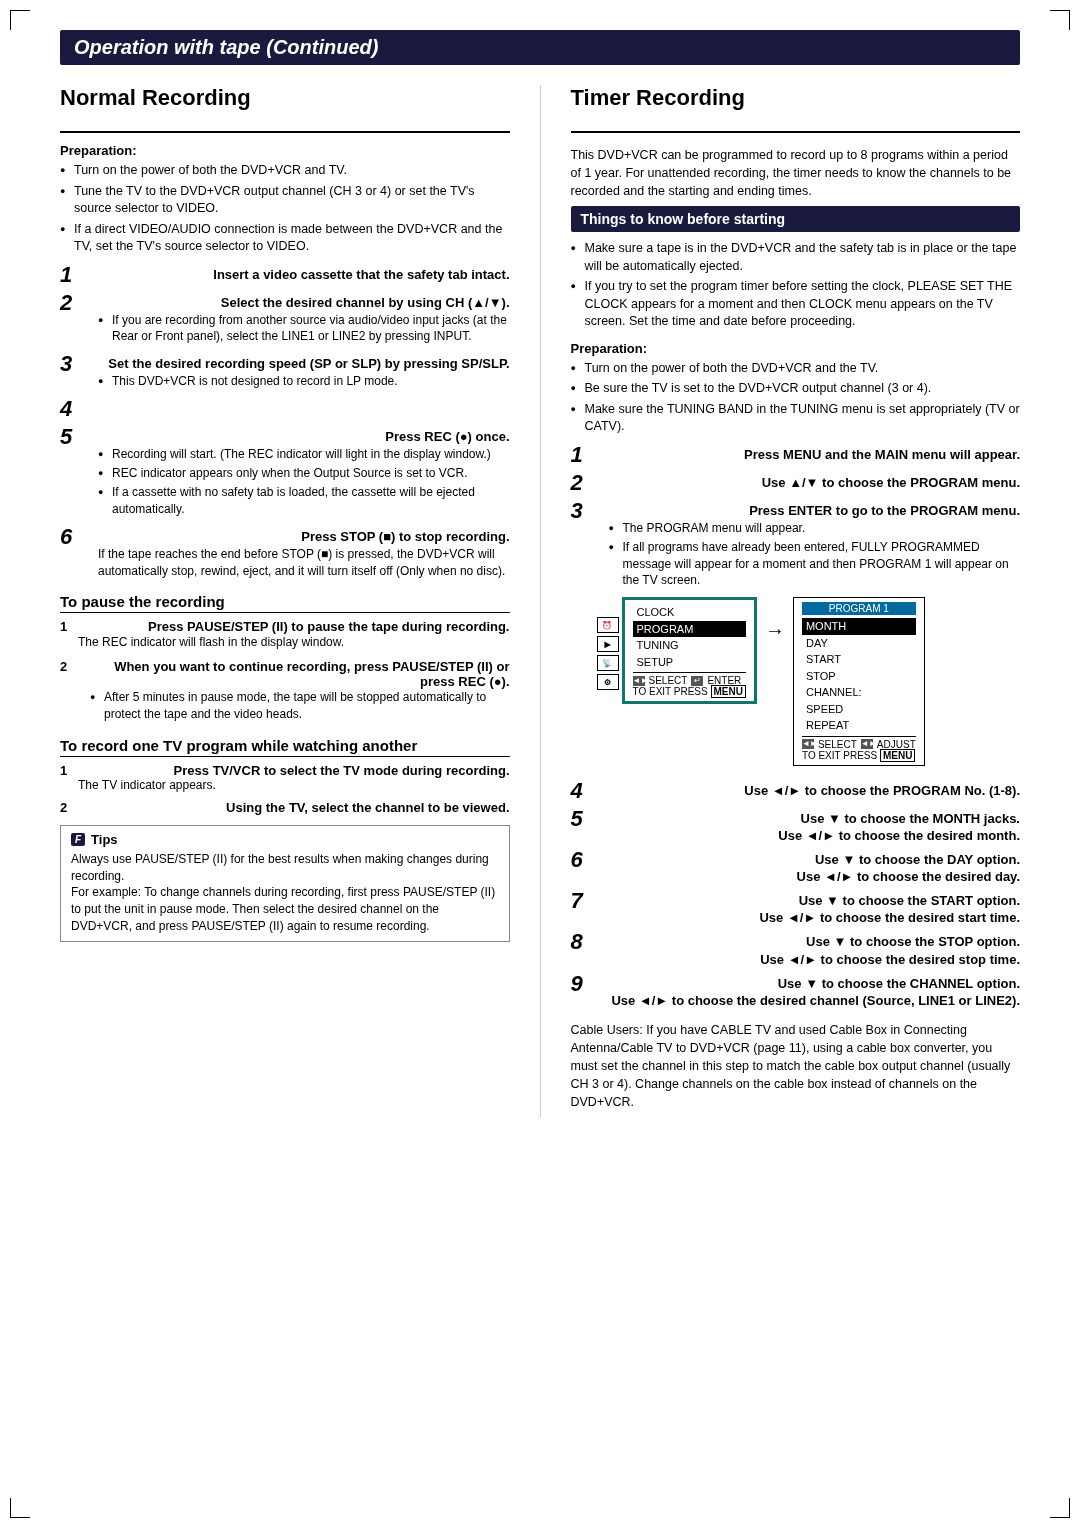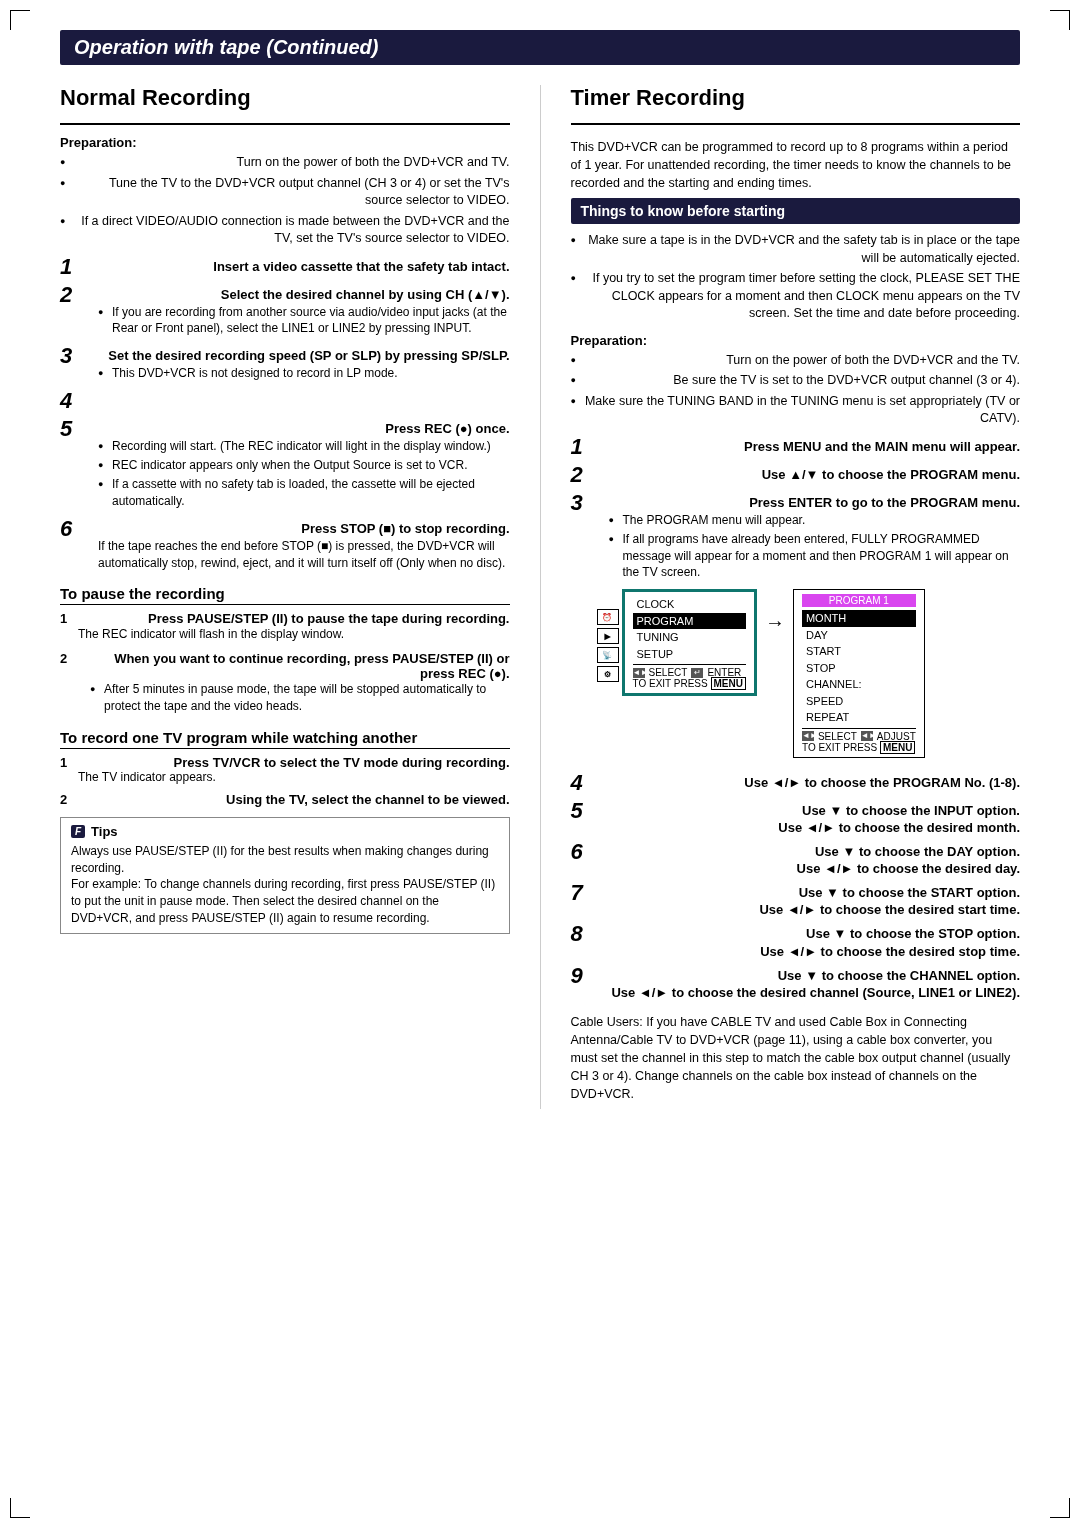--- a/index.html
+++ b/index.html
@@ -58,41 +58,40 @@
       flex: 1;
       min-width: 0;
     }
 
     
     .section-title {
       font-size: 22px;
       font-weight: bold;
       margin-bottom: 10px;
       border-bottom: 2px solid #000;
-      padding-bottom: 12px;
+      padding-bottom: 20px;
     }
 
     
     .prep-heading {
       font-size: 13px;
       font-weight: bold;
       margin-bottom: 4px;
     }
     .bullet-list {
       list-style: none;
       margin-bottom: 10px;
       padding-left: 0;
     }
     .bullet-list li {
       padding-left: 14px;
       position: relative;
       margin-bottom: 3px;
       font-size: 12.5px;
       line-height: 1.4;
-      text-align: right;
     }
     .bullet-list li::before {
       content: "●";
       position: absolute;
       left: 0;
       font-size: 9px;
       top: 2px;
     }
 
     
@@ -220,21 +219,21 @@
       gap: 8px;
       margin: 8px 0;
       font-size: 11px;
     }
     .menu-box {
       border: 3px solid #0f766e;
       padding: 4px 8px;
       min-width: 90px;
     }
     .menu-box-title {
-      background: #d946ef;
+      background: #0369a1;
       color: #fff;
       font-size: 10px;
       padding: 1px 4px;
       margin-bottom: 3px;
       text-align: center;
     }
     .menu-box-item {
       font-size: 11px;
       line-height: 1.5;
       padding-left: 4px;
@@ -518,21 +517,21 @@
       <div class="step">
         <div class="step-number">4</div>
         <div class="step-content">
           <div class="step-title bold">Use ◄/► to choose the PROGRAM No. (1-8).</div>
         </div>
       </div>
 
       <div class="step">
         <div class="step-number">5</div>
         <div class="step-content">
-          <div class="step-title bold">Use ▼ to choose the INPUT option.</div>
+          <div class="step-title bold">Use ▼ to choose the MONTH jacks.</div>
           <div class="bold">Use ◄/► to choose the desired month.</div>
         </div>
       </div>
 
       <div class="step">
         <div class="step-number">6</div>
         <div class="step-content">
           <div class="step-title bold">Use ▼ to choose the DAY option.</div>
           <div class="bold">Use ◄/► to choose the desired day.</div>
         </div>

